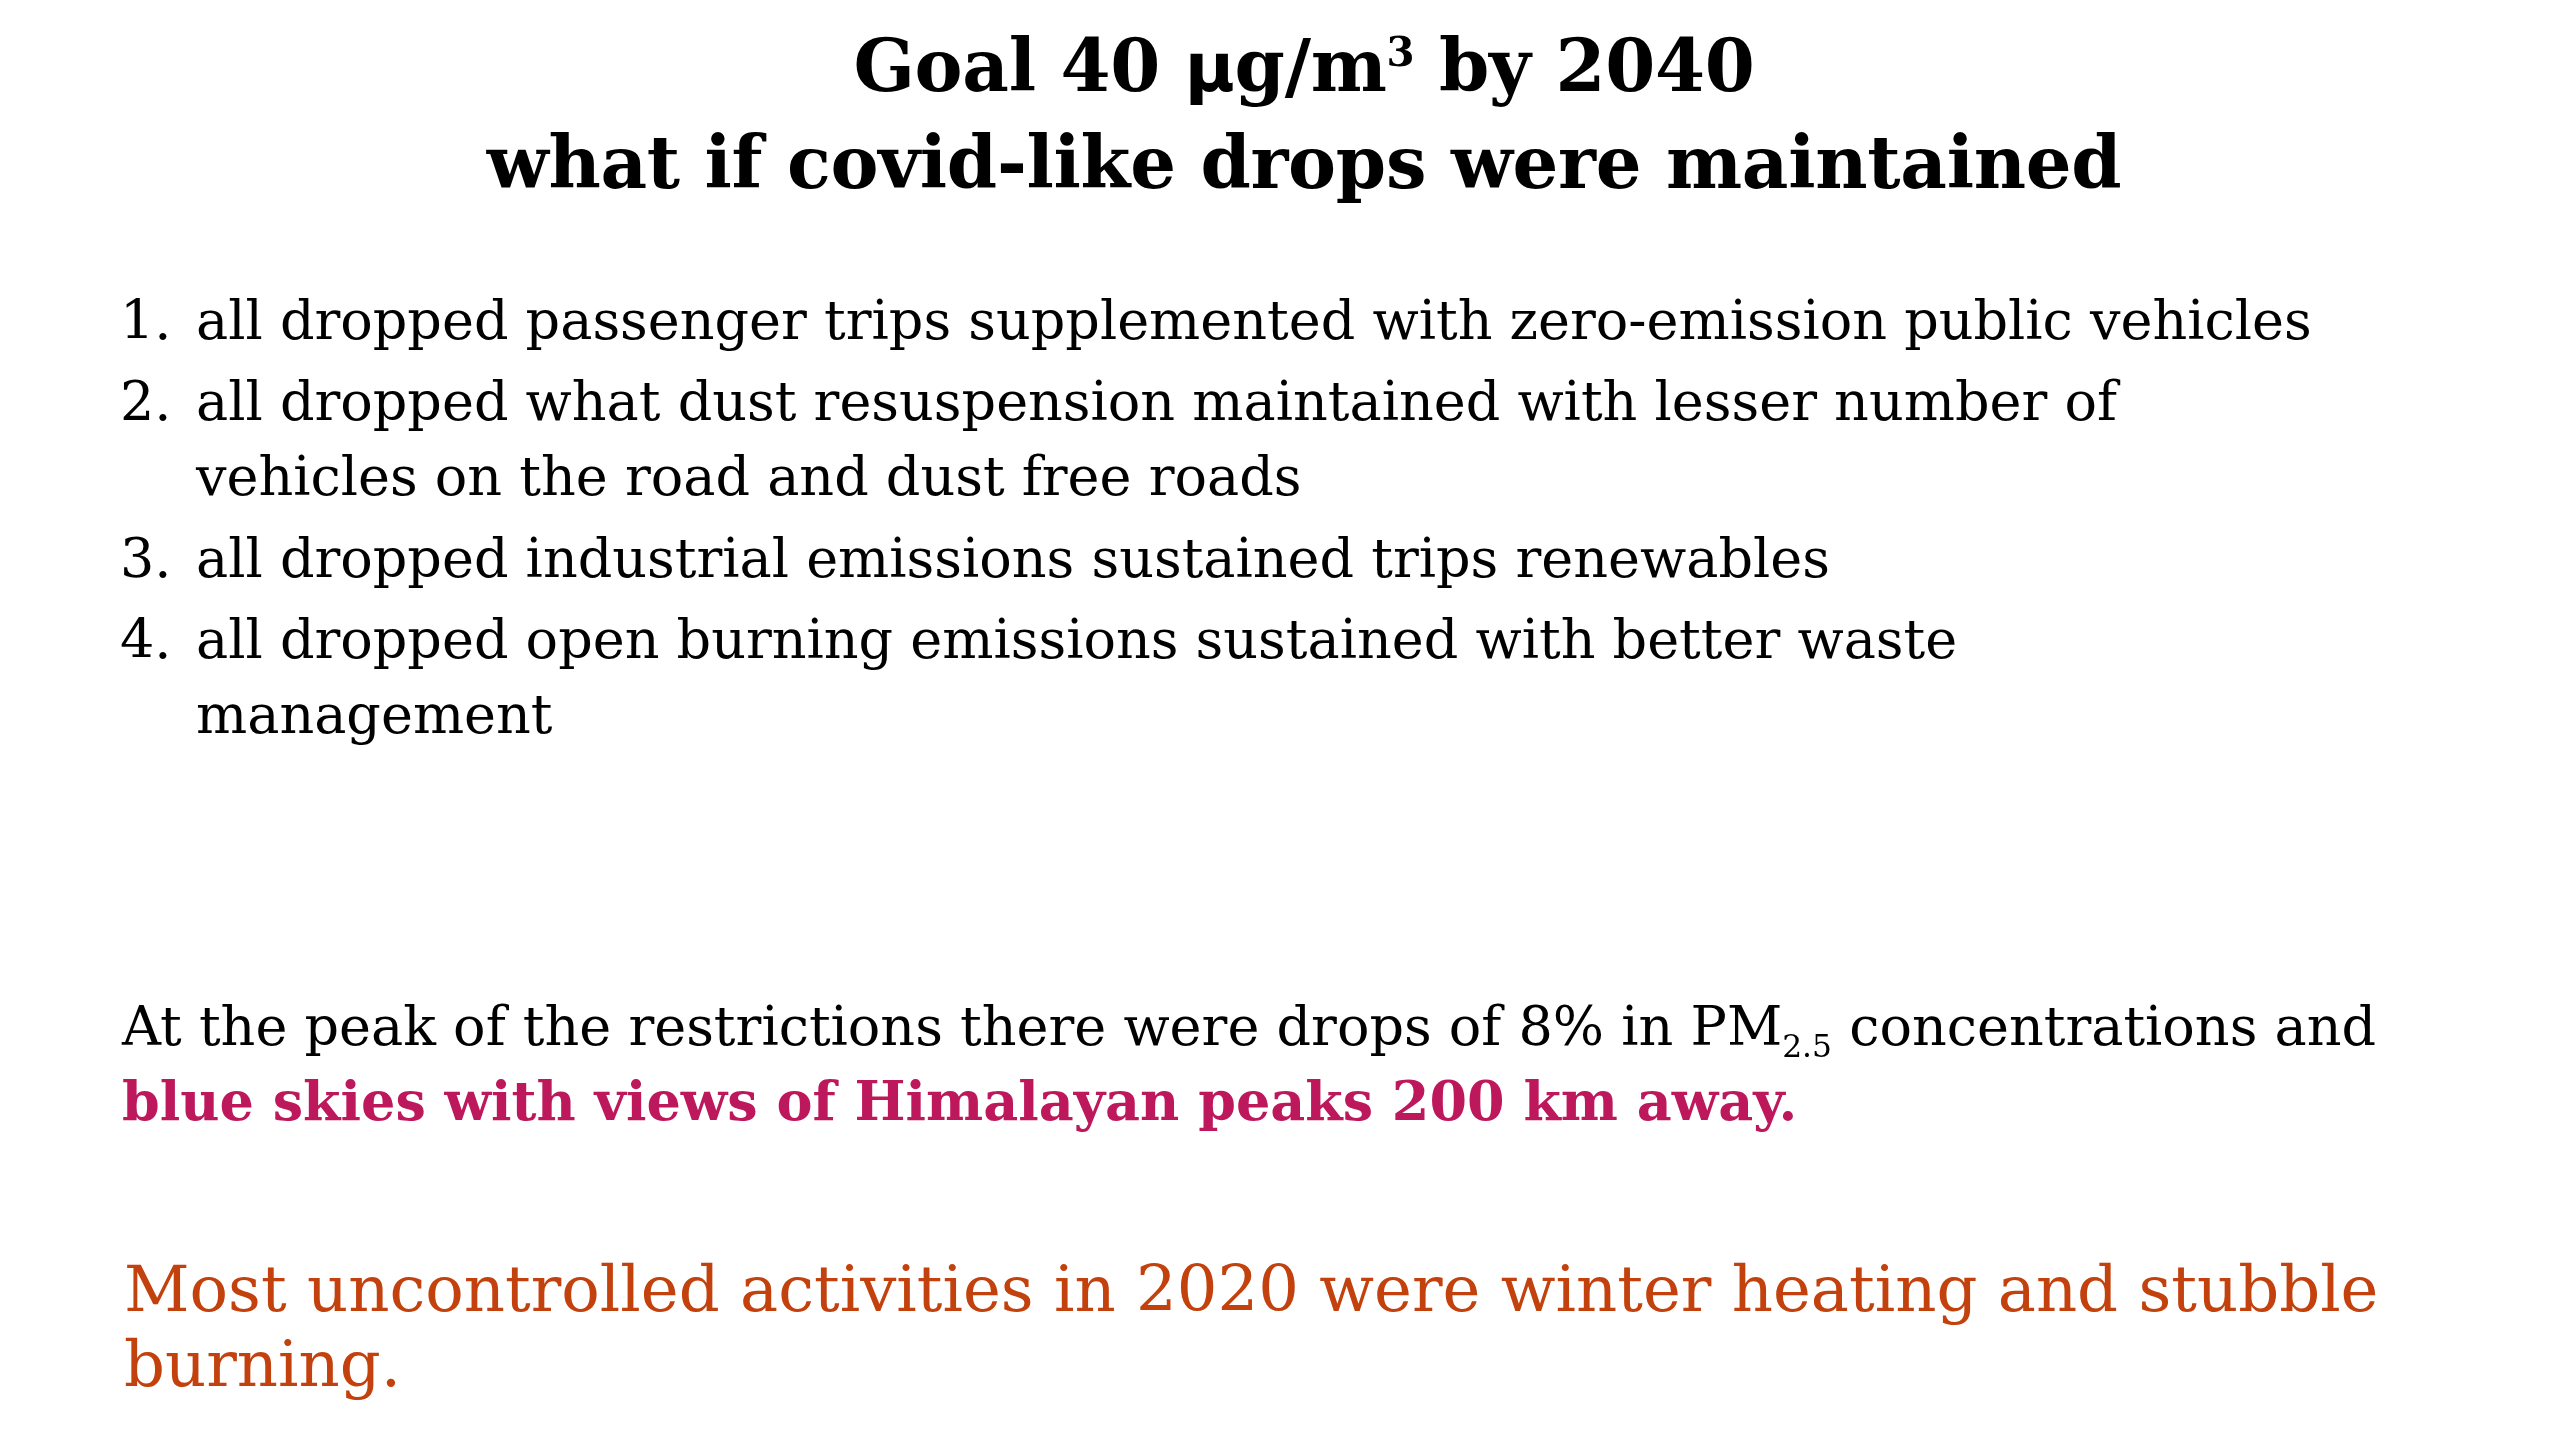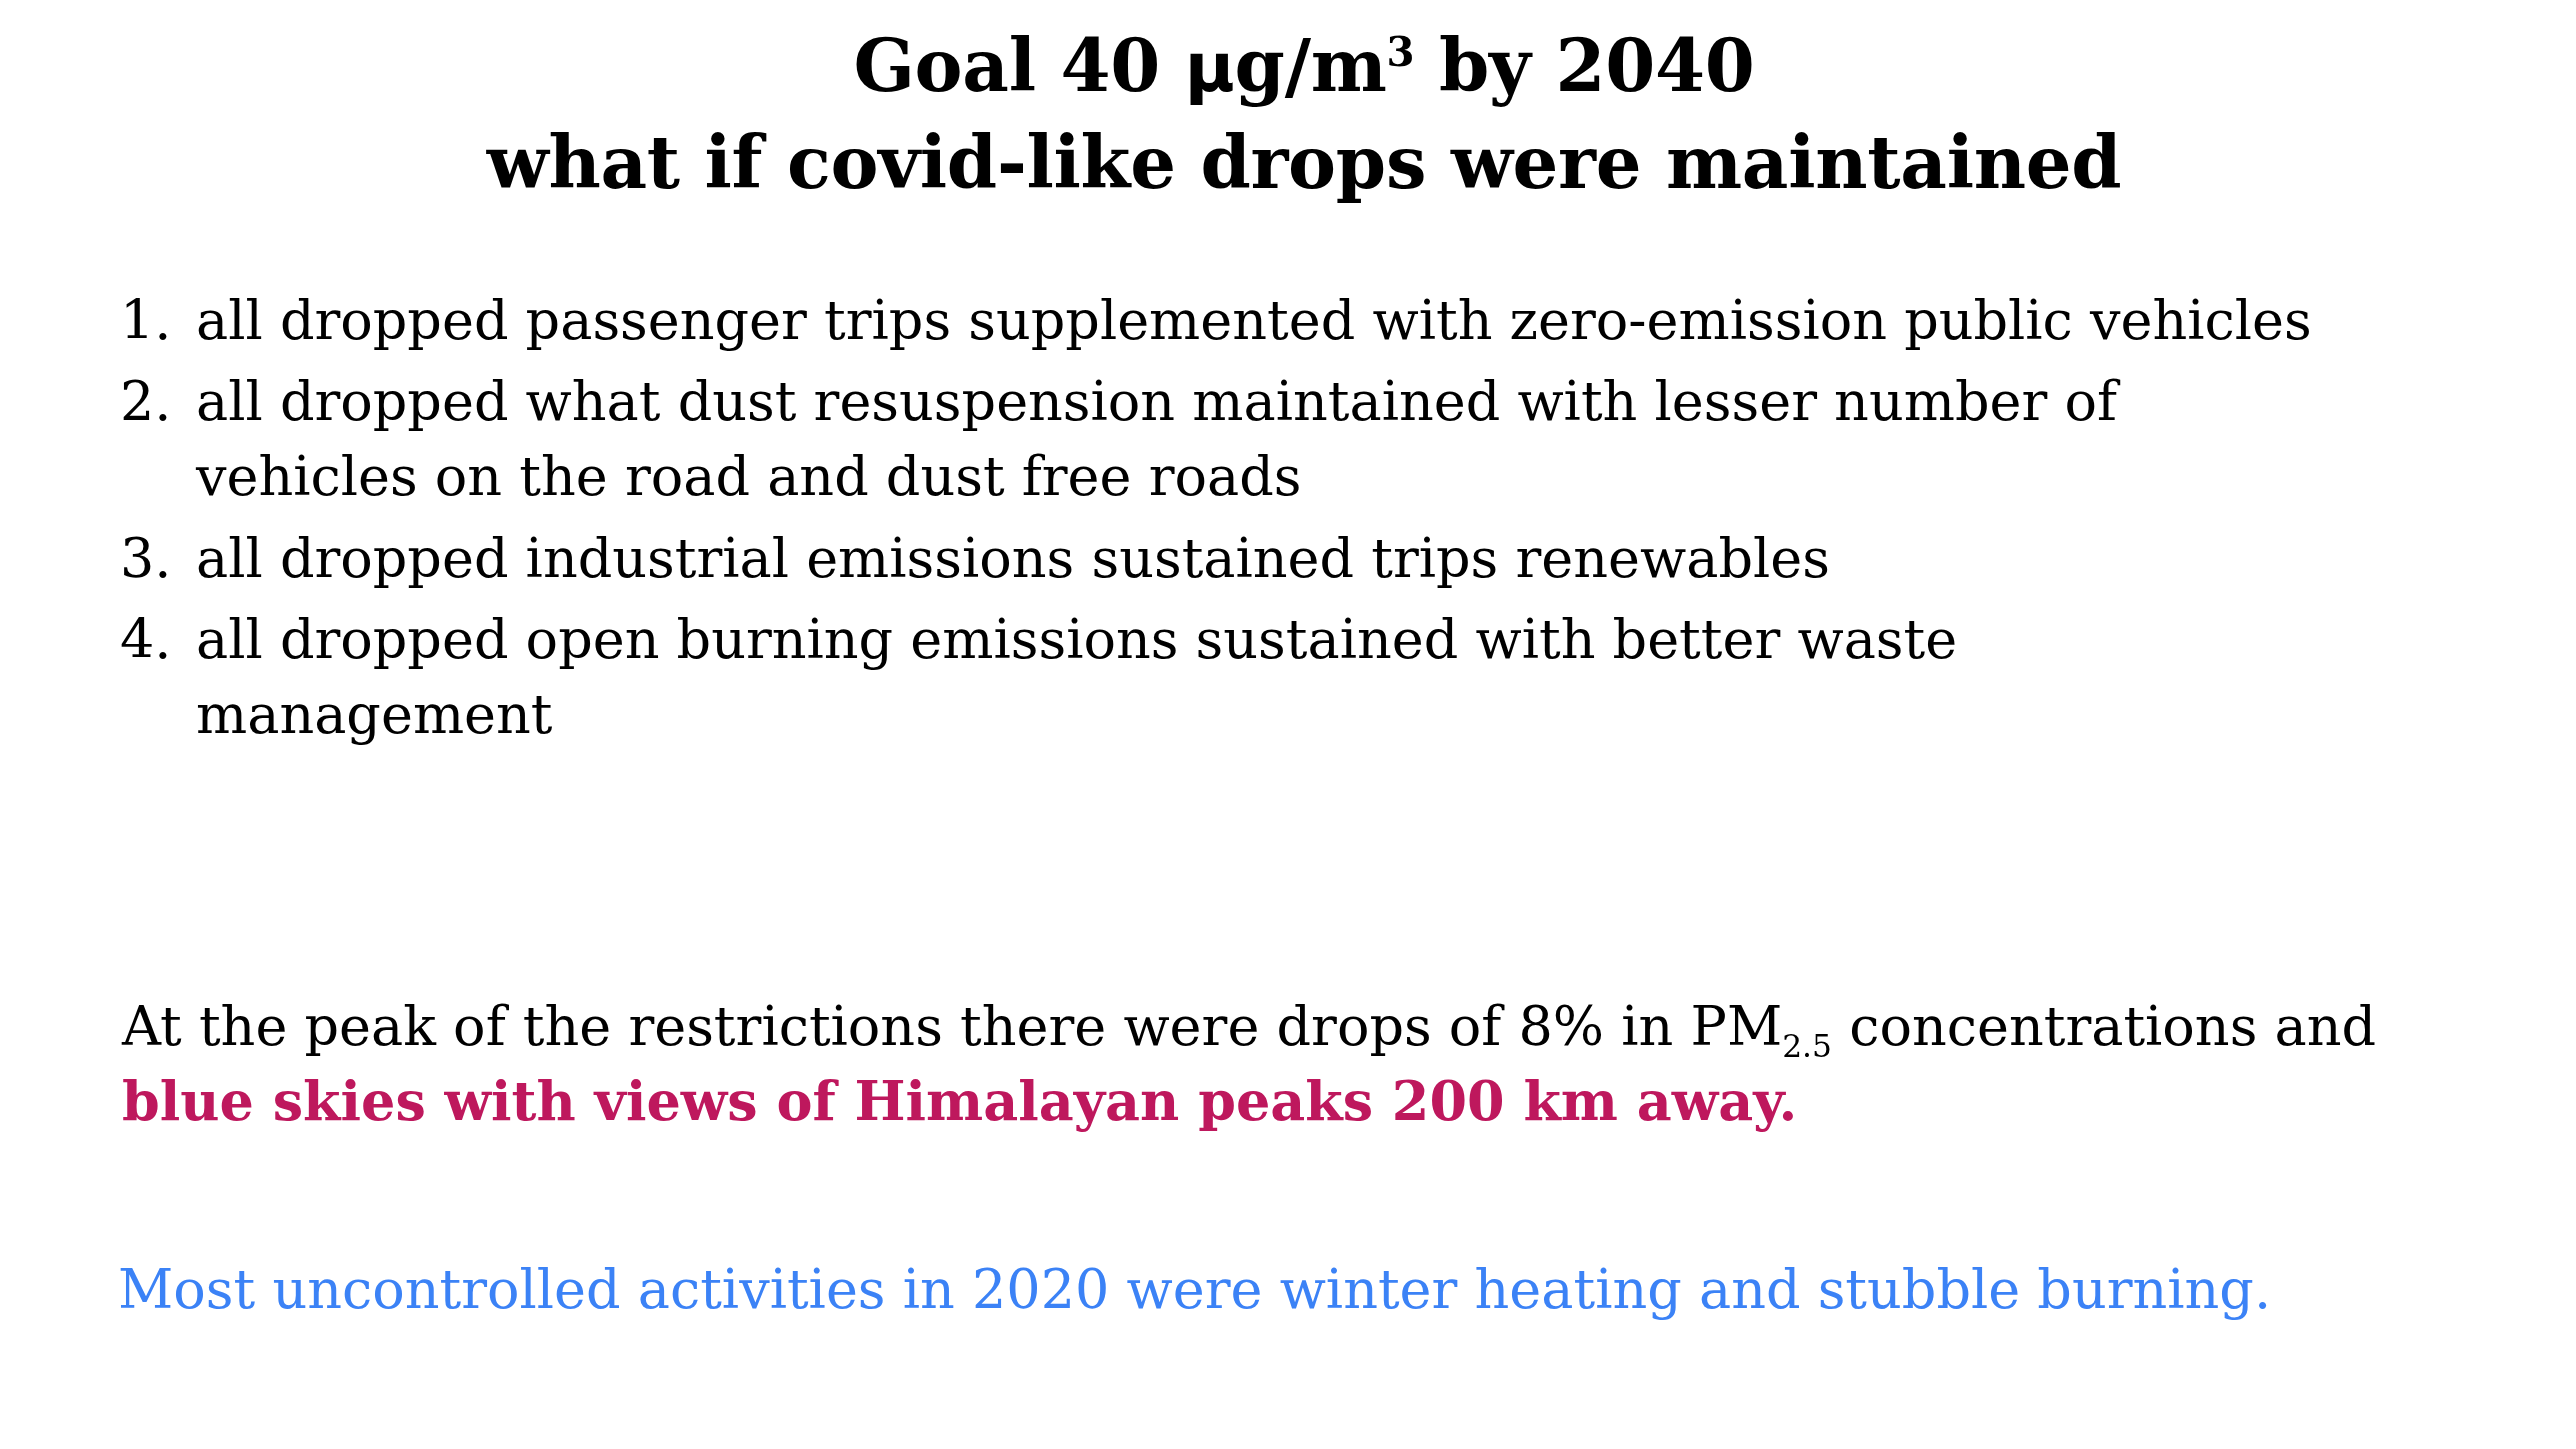--- a/index.html
+++ b/index.html
@@ -87,25 +87,25 @@
     top: 989px;
     left: 122px;
     width: 2338px;
     font-size: 54px;
     line-height: 75px;
     color: #000000;
   }
   .para-block-b {
     position: absolute;
     top: 1252px;
-    left: 118px;
+    left: 124px;
     width: 2338px;
-    font-size: 54px;
+    font-size: 64px;
     line-height: 75px;
-    color: #3b82f6;
+    color: #c2410c;
   }
   .highlight-blue {
     font-weight: 700;
     color: #be185d;
   }
   .sub {
     font-size: 0.58em;
     vertical-align: sub;
     line-height: 0;
   }

